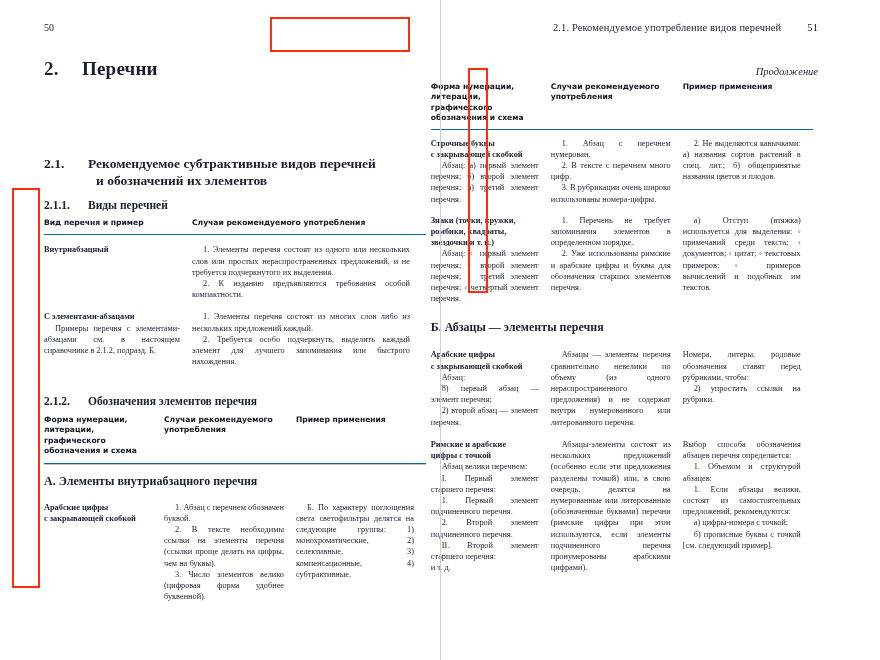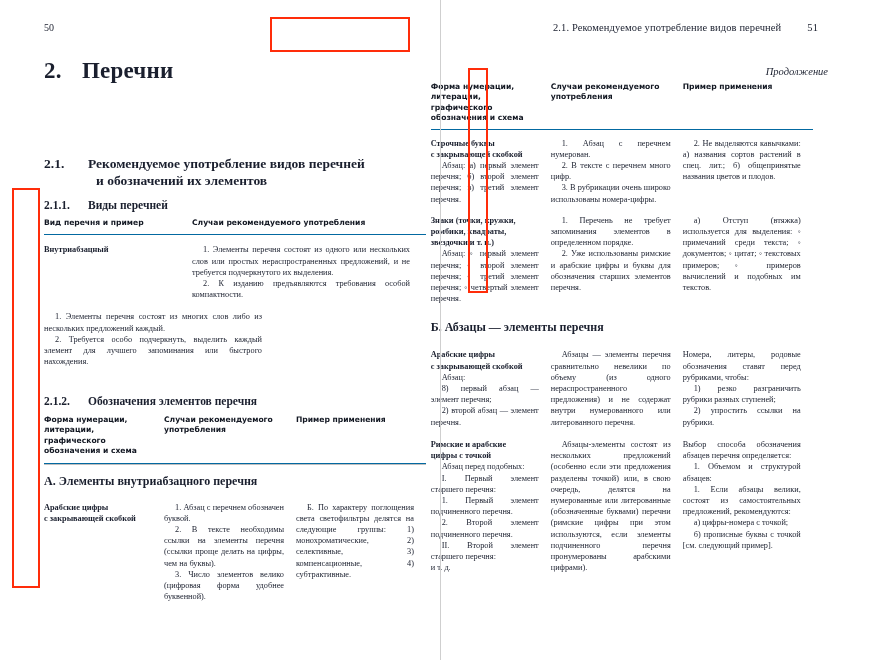--- a/index.html
+++ b/index.html
@@ -62,21 +62,21 @@
     white-space: nowrap;
   }
   .rh-right .rh-text { margin-right: 26px; }
 
   
   .chapter-head {
     position: absolute;
     left: 44px;
     top: 58px;
     font-weight: bold;
-    font-size: 23px;
+    font-size: 19px;
     letter-spacing: .2px;
   }
   .chapter-head .num { display: inline-block; width: 38px; }
 
   .sec-head {
     position: absolute;
     left: 44px;
     top: 155px;
     width: 380px;
     font-weight: bold;
@@ -133,21 +133,21 @@
   .band-head {
     font-weight: bold;
     font-size: 12px;
     padding: 9px 0 9px 0;
     border-top: 1px solid #bfbfbf;
   }
   .band-head.nolines { border-top: none; }
 
   .cont-label {
     position: absolute;
-    right: 52px;
+    right: 62px;
     top: 66px;
     font-style: italic;
     font-size: 10.5px;
   }
 
   
   #tbl-vidy { left: 44px; top: 218px; width: 382px; }
   #tbl-vidy .c1 { width: 148px; }
   #tbl-vidy .c2 { width: 230px; }
   #tbl-vidy .tbl-body-row { padding-top: 9px; }
@@ -186,21 +186,21 @@
 
   <div class="page page-left">
 
     <div class="running-head folio-left">50</div>
 
     <div class="chapter-head">
       <span class="num">2.</span><span>Перечни</span>
     </div>
 
     <div class="sec-head">
-      <span class="num">2.1.</span><span>Рекомендуемое употребление видов перечней</span>
+      <span class="num">2.1.</span><span>Рекомендуемое субтрактивные видов перечней</span>
       <span class="cont">и обозначений их элементов</span>
     </div>
 
     <div class="subsec-head" id="subsec-211">
       <span class="num">2.1.1.</span><span>Виды перечней</span>
     </div>
 
     <div class="tbl" id="tbl-vidy">
       <div class="tbl-head-row">
         <div class="cell c1">Вид перечня и пример</div>
@@ -211,20 +211,24 @@
         <div class="cell c1">
           <p class="b">Внутриабзацный</p>
         </div>
         <div class="cell c2">
           <p class="ind">1. Элементы перечня состоят из одного или нескольких слов или простых нераспространенных предложений, и не требуется подчеркнутого их выделения.</p>
           <p class="ind">2. К изданию предъявляются требования особой компактности.</p>
         </div>
       </div>
 
       <div class="tbl-body-row" style="padding-top:11px;">
+        <div class="cell c1">
+          <p class="b">С элементами-абзацами</p>
+          <p class="ind">Примеры перечня с элементами-абзацами см. в настоящем справочнике в 2.1.2, подразд. Б.</p>
+        </div>
         <div class="cell c2">
           <p class="ind">1. Элементы перечня состоят из многих слов либо из нескольких предложений каждый.</p>
           <p class="ind">2. Требуется особо подчеркнуть, выделить каждый элемент для лучшего запоминания или быстрого нахождения.</p>
         </div>
       </div>
     </div>
 
     <div class="subsec-head" id="subsec-212">
       <span class="num">2.1.2.</span><span>Обозначения элементов перечня</span>
     </div>
@@ -310,30 +314,29 @@
           <p class="b">с закрывающей скобкой</p>
           <p class="ind">Абзац:</p>
           <p class="ind">8) первый абзац — элемент перечня;</p>
           <p class="ind">2) второй абзац — элемент перечня.</p>
         </div>
         <div class="cell c2">
           <p class="ind">Абзацы — элементы перечня сравнительно невелики по объему (из одного нераспространенного предложения) и не содержат внутри нумерованного или литерованного перечня.</p>
         </div>
         <div class="cell c3">
           <p>Номера, литеры, родовые обозначения ставят перед рубриками, чтобы:</p>
-          <p class="ind">1) резко разграничить рубрики разных ступеней;</p>
           <p class="ind">2) упростить ссылки на рубрики.</p>
         </div>
       </div>
 
       <div class="tbl-body-row" style="padding-top:11px;">
         <div class="cell c1">
           <p class="b">Римские и арабские</p>
           <p class="b">цифры с точкой</p>
-          <p class="ind">Абзац перед подобных:</p>
+          <p class="ind">Абзац велики перечнем:</p>
           <p class="ind">I. Первый элемент старшего перечня:</p>
           <p class="ind">1. Первый элемент подчиненного перечня.</p>
           <p class="ind">2. Второй элемент подчиненного перечня.</p>
           <p class="ind">II. Второй элемент старшего перечня:</p>
           <p>и т. д.</p>
         </div>
         <div class="cell c2">
           <p class="ind">Абзацы-элементы состоят из нескольких предложений (особенно если эти предложения разделены точкой) или, в свою очередь, делятся на нумерованные или литерованные (обозначенные буквами) перечни (римские цифры при этом используются, если элементы подчиненного перечня пронумерованы арабскими цифрами).</p>
         </div>
         <div class="cell c3">

